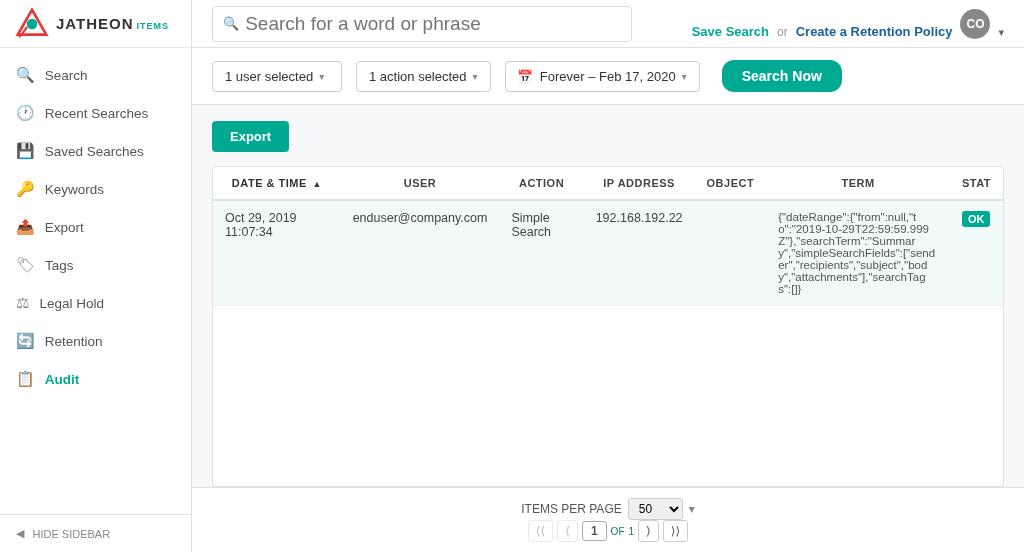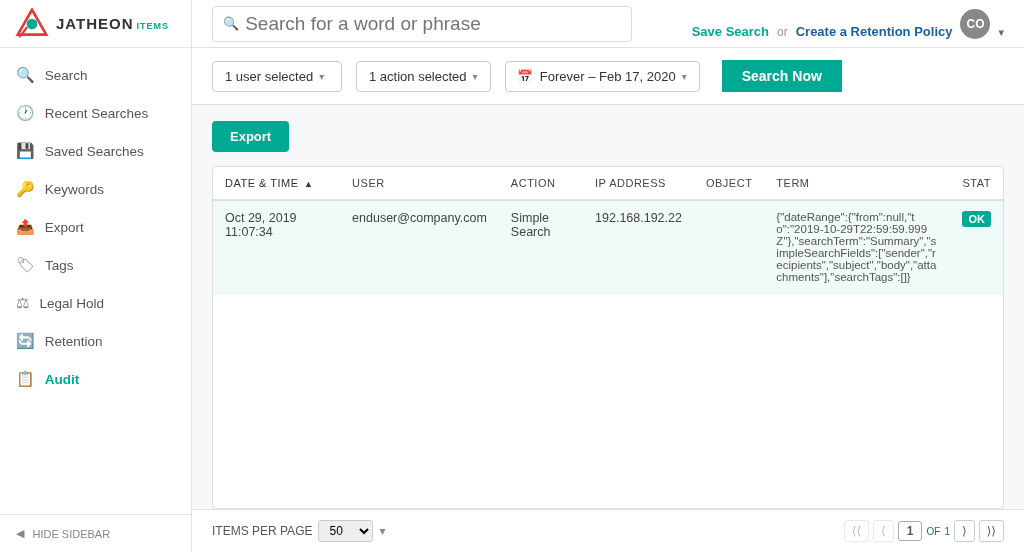--- a/index.html
+++ b/index.html
@@ -162,21 +162,21 @@
     .filter-select .chevron { color: #888; font-size: 10px; }
     .date-filter {
       display: flex;
       align-items: center;
       gap: 6px;
     }
     .btn-search-now {
       background: #00a991;
       color: #fff;
       border: none;
-      border-radius: 0;
+      border-radius: 12px;
       padding: 8px 20px;
       font-size: 14px;
       font-weight: 600;
       cursor: pointer;
       margin-left: 8px;
     }
 
     
     .content-area {
       flex: 1;
@@ -209,22 +209,22 @@
     table {
       width: 100%;
       border-collapse: collapse;
       font-size: 12.5px;
     }
     thead tr {
       border-bottom: 2px solid #e0e0e0;
     }
     th {
       padding: 10px 12px;
-      text-align: left;
-      font-weight: 400;
+      text-align: center;
+      font-weight: 700;
       font-size: 11px;
       color: #444;
       letter-spacing: 0.5px;
       white-space: nowrap;
       text-transform: uppercase;
     }
     th.sorted { color: #333; }
     th .sort-arrow { font-size: 9px; margin-left: 2px; }
     td {
       padding: 10px 12px;
@@ -252,20 +252,21 @@
     
     .pagination-bar {
       background: #fff;
       border-top: 1px solid #e0e0e0;
       padding: 10px 20px;
       display: flex;
       align-items: center;
       justify-content: space-between;
       font-size: 12px;
       color: #555;
+      flex-direction: column;
     }
     .items-per-page {
       display: flex;
       align-items: center;
       gap: 6px;
     }
     .items-per-page select {
       border: 1px solid #ccc;
       border-radius: 3px;
       padding: 2px 6px;

